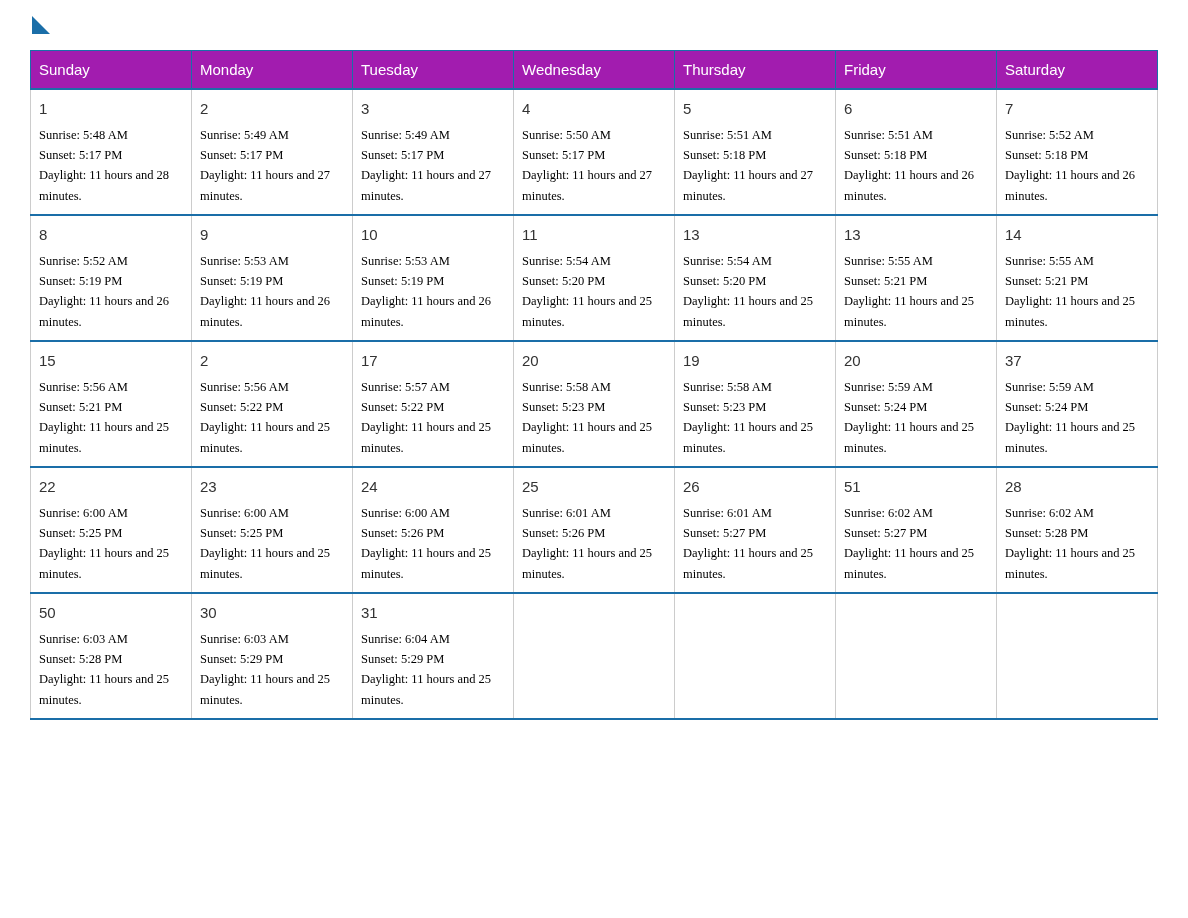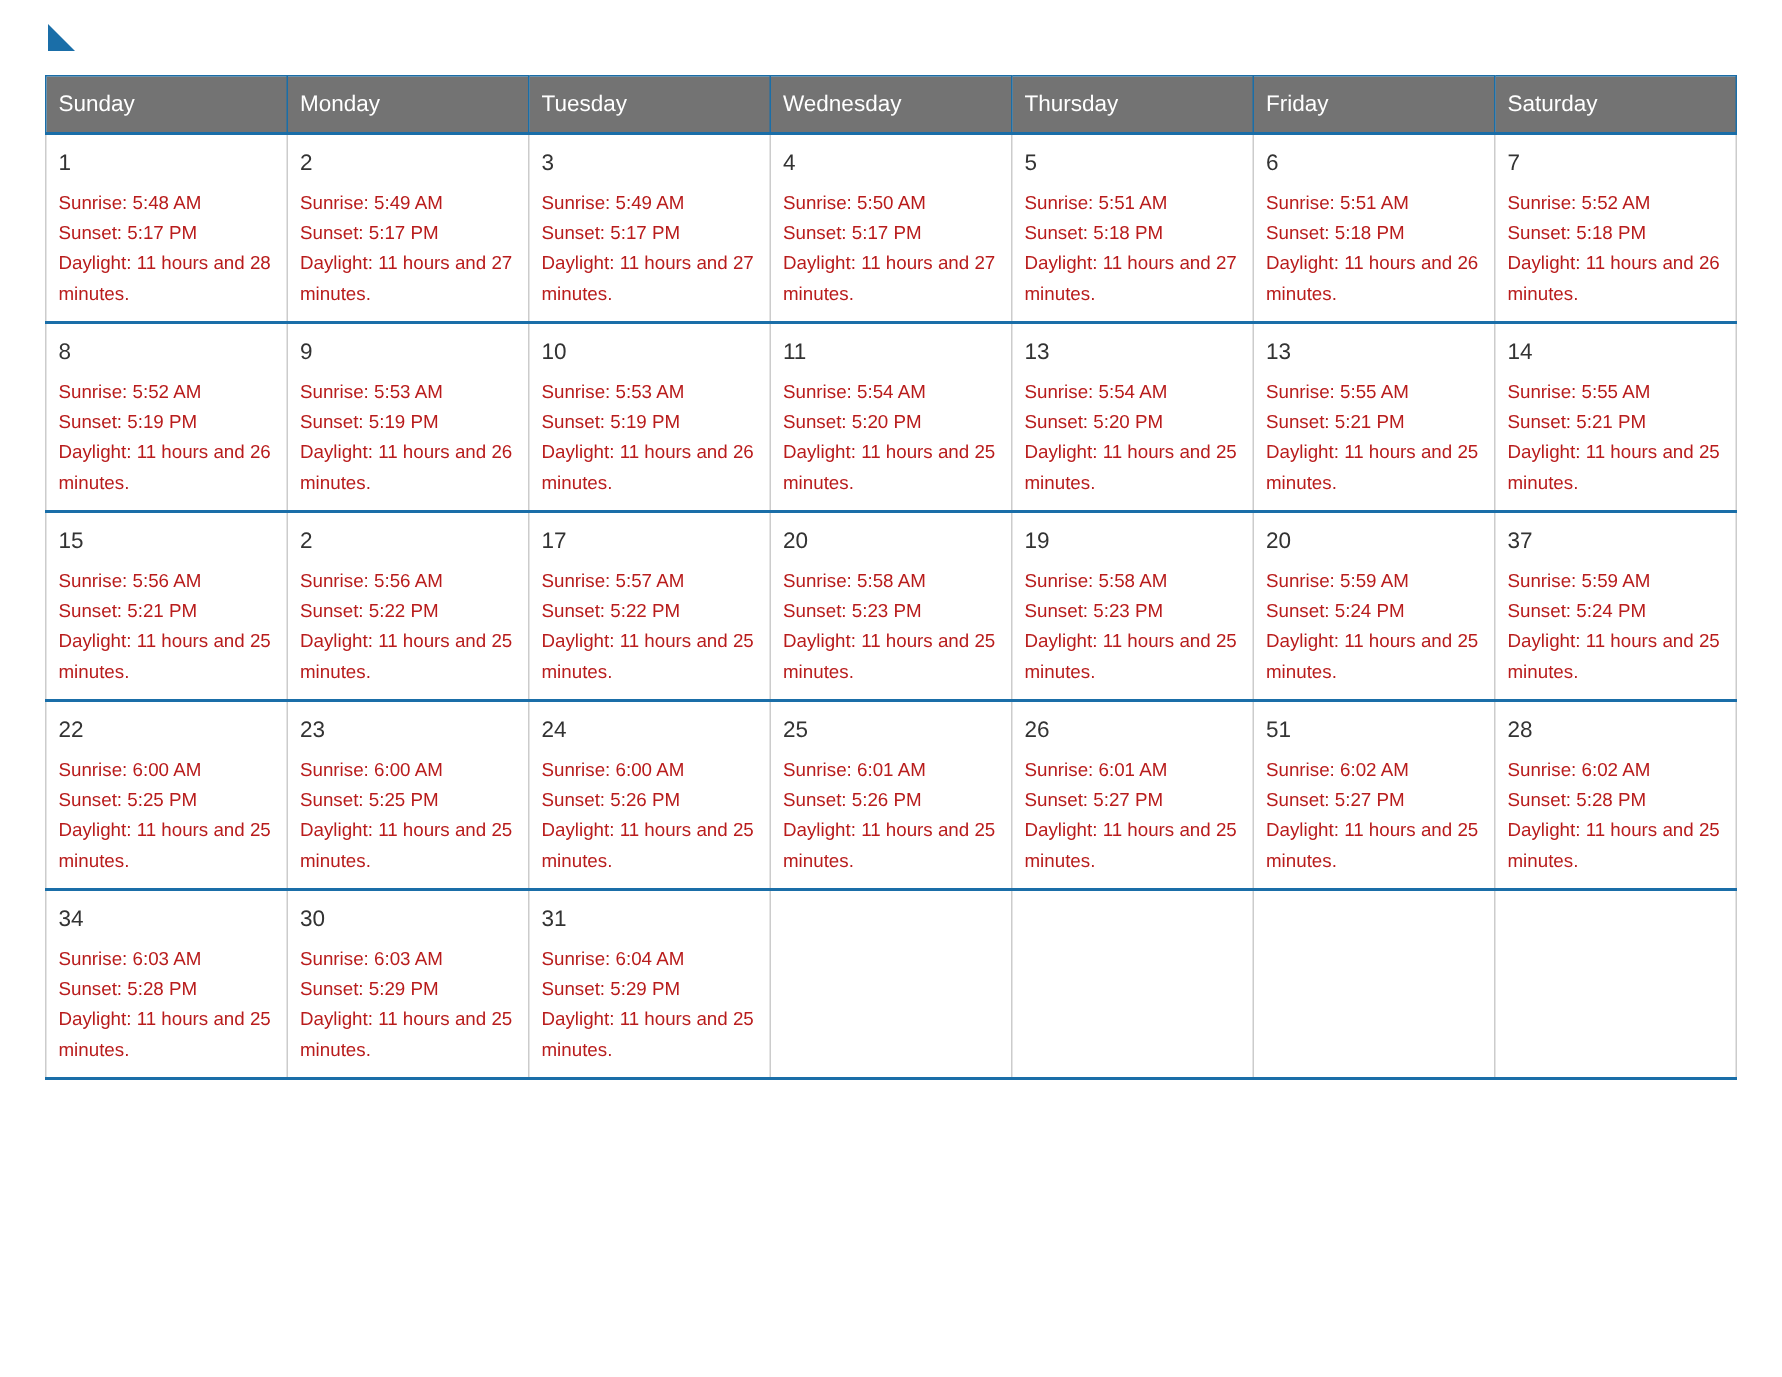--- a/index.html
+++ b/index.html
@@ -57,21 +57,21 @@
       font-size: 22px;
       color: #555;
       margin-top: 4px;
     }
     .calendar-table {
       width: 100%;
       border-collapse: collapse;
       border: 1px solid #aaa;
     }
     .calendar-table th {
-      background-color: #737373;
+      background-color: #a21caf;
       color: #ffffff;
       padding: 10px 8px;
       font-size: 15px;
       font-weight: normal;
       text-align: left;
       border: 1px solid #1a6ea8;
     }
     .calendar-table td {
       vertical-align: top;
       padding: 8px;
@@ -86,22 +86,23 @@
       border-bottom: 2px solid #1a6ea8;
     }
     .day-number {
       font-size: 15px;
       font-weight: normal;
       display: block;
       margin-bottom: 4px;
     }
     .day-info {
       font-size: 12.5px;
-      color: #b91c1c;
+      color: #000000;
       line-height: 1.55;
+      font-family: Liberation Serif, serif;
     }
     .empty-cell {
       background: #fff;
     }
   </style>
 </head>
 <body>
 
 <div class="header-area">
   <div class="logo-area">
@@ -188,21 +189,21 @@
         <td><span class="day-number">25</span>
 <span class="day-info">Sunrise: 6:01 AM<br>Sunset: 5:26 PM<br>Daylight: 11 hours and 25 minutes.</span></td>
         <td><span class="day-number">26</span>
 <span class="day-info">Sunrise: 6:01 AM<br>Sunset: 5:27 PM<br>Daylight: 11 hours and 25 minutes.</span></td>
         <td><span class="day-number">51</span>
 <span class="day-info">Sunrise: 6:02 AM<br>Sunset: 5:27 PM<br>Daylight: 11 hours and 25 minutes.</span></td>
         <td><span class="day-number">28</span>
 <span class="day-info">Sunrise: 6:02 AM<br>Sunset: 5:28 PM<br>Daylight: 11 hours and 25 minutes.</span></td>
       </tr>
       <tr>
-        <td><span class="day-number">34</span>
+        <td><span class="day-number">50</span>
 <span class="day-info">Sunrise: 6:03 AM<br>Sunset: 5:28 PM<br>Daylight: 11 hours and 25 minutes.</span></td>
         <td><span class="day-number">30</span>
 <span class="day-info">Sunrise: 6:03 AM<br>Sunset: 5:29 PM<br>Daylight: 11 hours and 25 minutes.</span></td>
         <td><span class="day-number">31</span>
 <span class="day-info">Sunrise: 6:04 AM<br>Sunset: 5:29 PM<br>Daylight: 11 hours and 25 minutes.</span></td>
         <td class="empty-cell"></td>
         <td class="empty-cell"></td>
         <td class="empty-cell"></td>
         <td class="empty-cell"></td>
       </tr>

